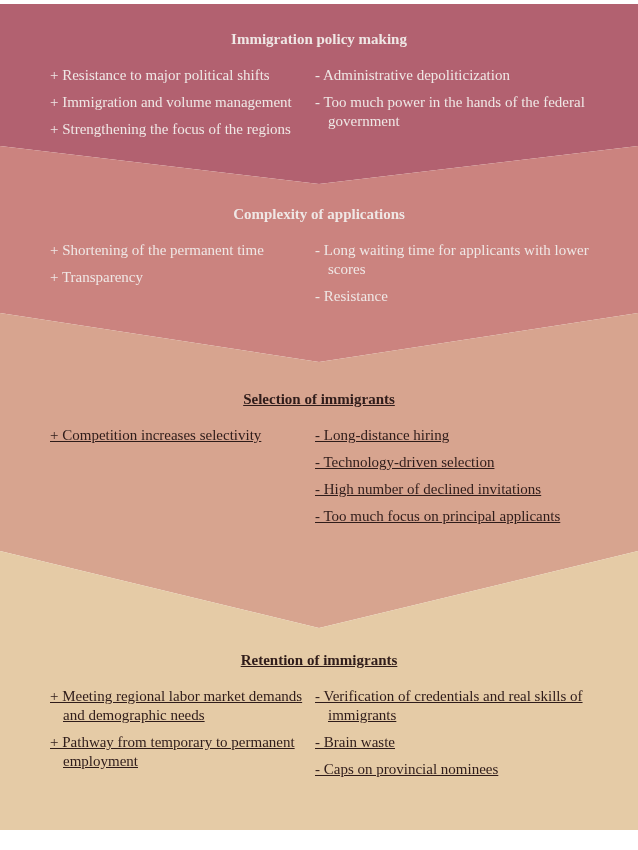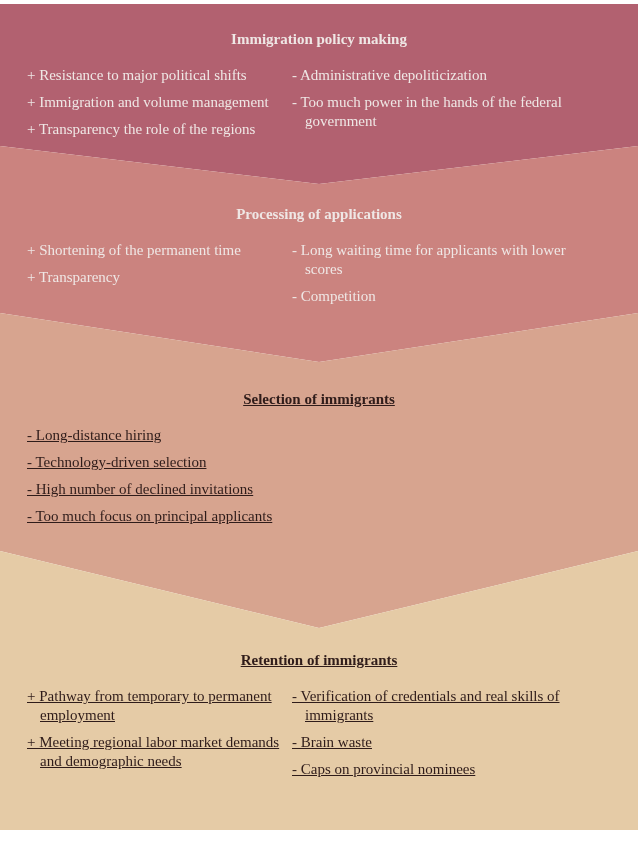--- a/index.html
+++ b/index.html
@@ -30,21 +30,21 @@
   }
   .band-title {
     text-align: center;
     font-weight: bold;
     font-size: 15px;
     line-height: 19px;
     margin: 0 0 17px 0;
   }
   .cols {
     display: flex;
-    padding-left: 27px;
+    padding-left: 50px;
   }
   .col {
     box-sizing: border-box;
   }
   .col-pros {
     width: 262px;
     margin-right: 3px;
   }
   .col-cons {
     width: 300px;
@@ -78,61 +78,64 @@
     <polygon points="0,313 319,362 638,313 638,551 319,628 0,551" fill="#d7a48f"></polygon>
     <polygon points="0,551 319,628 638,551 638,830 0,830" fill="#e5cba6"></polygon>
   </svg>
 
   <div class="band-content light-text" style="top:30px">
     <div class="band-title">Immigration policy making</div>
     <div class="cols">
       <div class="col col-pros">
         <div class="item">+ Resistance to major political shifts</div>
         <div class="item">+ Immigration and volume management</div>
-        <div class="item">+ Transparency the role of the regions</div>
+        <div class="item">+ Strengthening the focus of the regions</div>
       </div>
       <div class="col col-cons">
         <div class="item">- Administrative depoliticization</div>
         <div class="item">- Too much power in the hands of the federal government</div>
       </div>
     </div>
   </div>
 
   <div class="band-content light-text" style="top:205px">
-    <div class="band-title">Processing of applications</div>
+    <div class="band-title">Complexity of applications</div>
     <div class="cols">
       <div class="col col-pros">
         <div class="item">+ Shortening of the permanent time</div>
         <div class="item">+ Transparency</div>
       </div>
       <div class="col col-cons">
         <div class="item">- Long waiting time for applicants with lower scores</div>
-        <div class="item">- Competition</div>
+        <div class="item">- Resistance</div>
       </div>
     </div>
   </div>
 
   <div class="band-content dark-text" style="top:390px">
     <div class="band-title">Selection of immigrants</div>
     <div class="cols">
+      <div class="col col-pros">
+        <div class="item">+ Competition increases selectivity</div>
+      </div>
       <div class="col col-cons">
         <div class="item">- Long-distance hiring</div>
         <div class="item">- Technology-driven selection</div>
         <div class="item">- High number of declined invitations</div>
         <div class="item">- Too much focus on principal applicants</div>
       </div>
     </div>
   </div>
 
   <div class="band-content dark-text" style="top:651px">
     <div class="band-title">Retention of immigrants</div>
     <div class="cols">
       <div class="col col-pros">
+        <div class="item">+ Meeting regional labor market demands and demographic needs</div>
         <div class="item">+ Pathway from temporary to permanent employment</div>
-        <div class="item">+ Meeting regional labor market demands and demographic needs</div>
       </div>
       <div class="col col-cons">
         <div class="item">- Verification of credentials and real skills of immigrants</div>
         <div class="item">- Brain waste</div>
         <div class="item">- Caps on provincial nominees</div>
       </div>
     </div>
   </div>
 
   <div class="source-note">SOURCE: Authors.</div>

